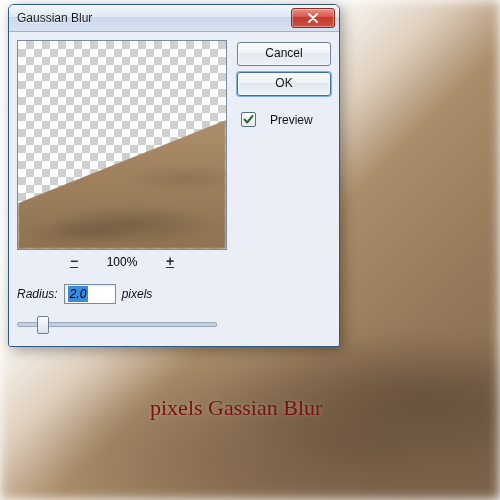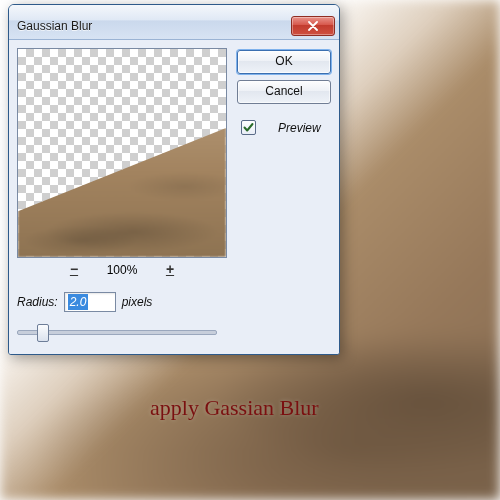--- a/index.html
+++ b/index.html
@@ -56,21 +56,21 @@
     border-radius: 6px 6px 3px 3px;
     box-shadow: 0 0 0 1px rgba(255,255,255,0.35) inset,
                 3px 3px 14px rgba(0,0,0,0.35);
     background: #e9eef7;
     overflow: hidden;
   }
   .titlebar {
     display: flex;
     align-items: center;
     height: 26px;
-    padding: 8px 2px 0 8px;
+    padding: 0 2px 0 8px;
     background: linear-gradient(#f4f7fb, #dfe8f5 45%, #cad8ec 46%, #d7e3f3);
     border-bottom: 1px solid #9ab3d4;
   }
   .title-text {
     flex: 1;
     color: #1a1a1a;
     font-size: 12px;
     text-shadow: 0 1px 0 rgba(255,255,255,0.7);
   }
   .close-btn {
@@ -166,24 +166,23 @@
     box-shadow: inset 0 0 0 1px rgba(255,255,255,0.6);
   }
   .btn.default {
     border-color: #3b6fb0;
     box-shadow: 0 0 0 1px #7fb2ec, inset 0 0 0 1px rgba(255,255,255,0.7);
   }
   .check-row {
     margin-top: 10px;
     display: flex;
     align-items: center;
-    gap: 22px;
+    gap: 14px;
     color: #111;
     padding-left: 4px;
-    font-style: italic;
   }
   .checkbox {
     width: 13px;
     height: 13px;
     border: 1px solid #5a6b88;
     border-radius: 2px;
     background: linear-gradient(#fff, #e9eef7);
     position: relative;
   }
   .checkbox.checked::after {
@@ -215,21 +214,21 @@
     background: #fff;
     box-shadow: inset 1px 1px 2px rgba(0,0,0,0.1);
     padding: 0 3px;
     font-size: 12px;
     color: #000;
     display: flex;
     align-items: center;
   }
   .num-input span {
     background: #3a8adf;
-    color: #ffffff;
+    color: #000000;
     padding: 0 2px;
     line-height: 16px;
   }
   .slider-wrap {
     margin-top: 10px;
     width: 200px;
     position: relative;
     height: 18px;
   }
   .slider-track {
@@ -248,21 +247,21 @@
     height: 16px;
     background: linear-gradient(#fbfcfe, #dbe2ee);
     border: 1px solid #6d7d98;
     border-radius: 2px;
   }
 </style>
 </head>
 <body>
 
 <div class="canvas-bg"></div>
-<div class="annotation">apply Gassian Blur</div>
+<div class="annotation">pixels Gassian Blur</div>
 
 <div class="dialog">
   <div class="titlebar">
     <div class="title-text">Gaussian Blur</div>
     <div class="close-btn">
       <svg viewBox="0 0 10 10">
         <path d="M1 1 L9 9 M9 1 L1 9" stroke="#fff" stroke-width="1.8" stroke-linecap="round"></path>
       </svg>
     </div>
   </div>
@@ -274,22 +273,22 @@
         <div class="sand"></div>
       </div>
       <div class="zoom-row">
         <div class="zoom-btn">−</div>
         <div class="zoom-label">100%</div>
         <div class="zoom-btn">+</div>
       </div>
     </div>
 
     <div class="right-col">
+      <div class="btn">Cancel</div>
       <div class="btn default">OK</div>
-      <div class="btn">Cancel</div>
       <div class="check-row">
         <div class="checkbox checked">
           <svg width="13" height="13" viewBox="0 0 13 13">
             <path d="M2.5 6.5 L5.2 9.5 L10.5 3" fill="none" stroke="#2a6b2a" stroke-width="2" stroke-linecap="round" stroke-linejoin="round"></path>
           </svg>
         </div>
         <span>Preview</span>
       </div>
     </div>
   </div>

